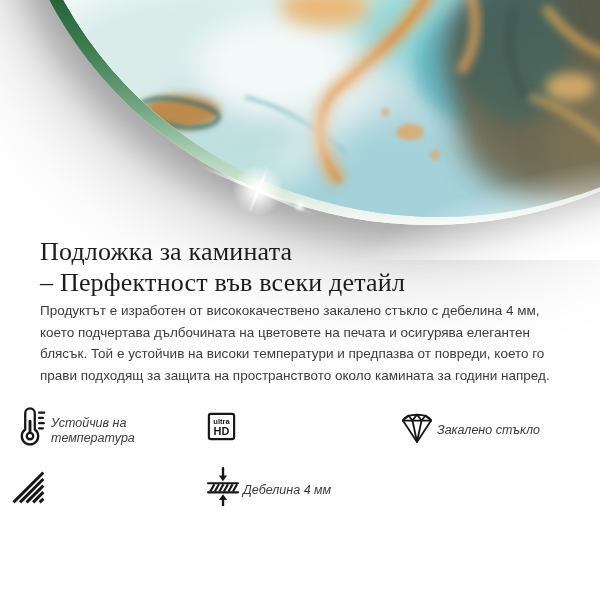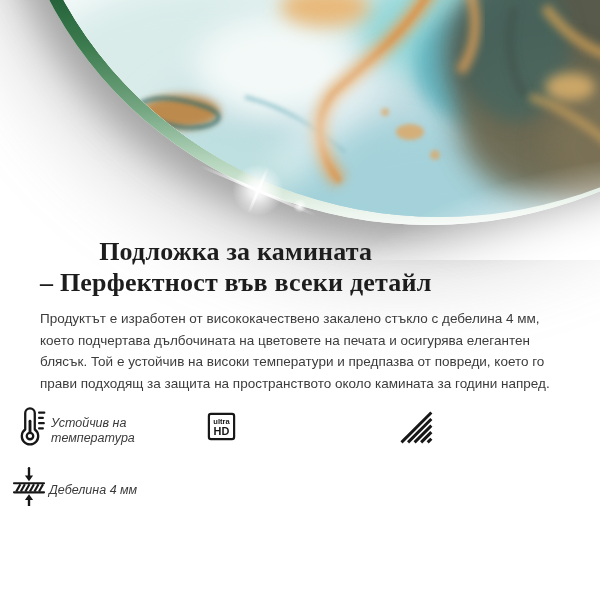--- a/index.html
+++ b/index.html
@@ -35,25 +35,25 @@
   .beam.b1{width:126px;left:-63px;top:-1px;transform:rotate(23deg);}
   .beam.b2{width:50px;left:-25px;top:-1px;transform:rotate(-67deg);}
   .glow{position:absolute;left:-28px;top:-28px;width:56px;height:56px;border-radius:50%;
     background:radial-gradient(circle,#ffffff 0%,rgba(255,255,255,.8) 22%,rgba(255,255,255,0) 65%);}
   .glint{position:absolute;left:293px;top:199px;width:14px;height:14px;border-radius:50%;
     background:radial-gradient(circle,rgba(255,255,255,.95) 0%,rgba(255,255,255,0) 70%);}
   
   .title{
     position:absolute;left:40px;top:236px;z-index:2;margin:0;
     font-family:"Liberation Serif","DejaVu Serif",serif;
-    font-weight:700;font-size:26px;line-height:31px;color:#1d1d1d;letter-spacing:.2px;text-align:center;
+    font-weight:400;font-size:26px;line-height:31px;color:#1d1d1d;letter-spacing:.2px;
   }
   .title span{display:block;}
   .desc{
-    position:absolute;left:40px;top:308px;width:520px;z-index:2;margin:0;
+    position:absolute;left:40px;top:300px;width:520px;z-index:2;margin:0;
     font-size:13.5px;line-height:21.5px;color:#3c3c3c;
   }
   
   .features{
     position:absolute;left:9px;top:404px;width:582px;z-index:2;
     display:grid;grid-template-columns:repeat(3,1fr);row-gap:16px;
   }
   .feature{display:flex;flex-direction:row;align-items:center;}
   .icon-box{height:44px;display:flex;align-items:center;justify-content:center;}
   .icon-box svg{display:block;}
@@ -164,20 +164,34 @@
     <div class="icon-box">
       <svg width="37" height="37" viewBox="0 0 44 44">
         <rect class="ic" x="7" y="7" width="30" height="30" rx="2.5" style="stroke-width:2.6"></rect>
         <text class="ic-txt" x="22" y="19" font-size="9" text-anchor="middle">ultra</text>
         <text class="ic-txt" x="22" y="32" font-size="13" text-anchor="middle">HD</text>
       </svg>
     </div>
   </div>
 
 
+  <div class="feature">
+    <div class="icon-box">
+      <svg width="40" height="40" viewBox="0 0 44 44">
+        <g class="ic" style="stroke-width:2">
+          <path d="M6.5,16 C11,7.5 33,7.5 37.5,16"></path>
+          <path d="M6.5,16 L22,39.5 L37.5,16"></path>
+          <path d="M6.5,16 L12.5,10.5 L17,16 L22,9.5 L27,16 L31.5,10.5 L37.5,16"></path>
+          <path d="M6.5,16 H37.5"></path>
+          <path d="M17,16 L22,39.5 M27,16 L22,39.5"></path>
+        </g>
+      </svg>
+    </div>
+    <div class="label">Закалено стъкло</div>
+  </div>
 
   <div class="feature">
     <div class="icon-box">
       <svg width="36" height="36" viewBox="0 0 44 44">
         <g stroke="#171717" stroke-width="3.6" stroke-linecap="butt">
           <line x1="5.5" y1="42" x2="42" y2="5.5"></line>
           <line x1="13.5" y1="42" x2="42" y2="13.5"></line>
           <line x1="21.5" y1="42" x2="42" y2="21.5"></line>
           <line x1="29.5" y1="42" x2="42" y2="29.5"></line>
           <line x1="37.5" y1="42" x2="42" y2="37.5"></line>

